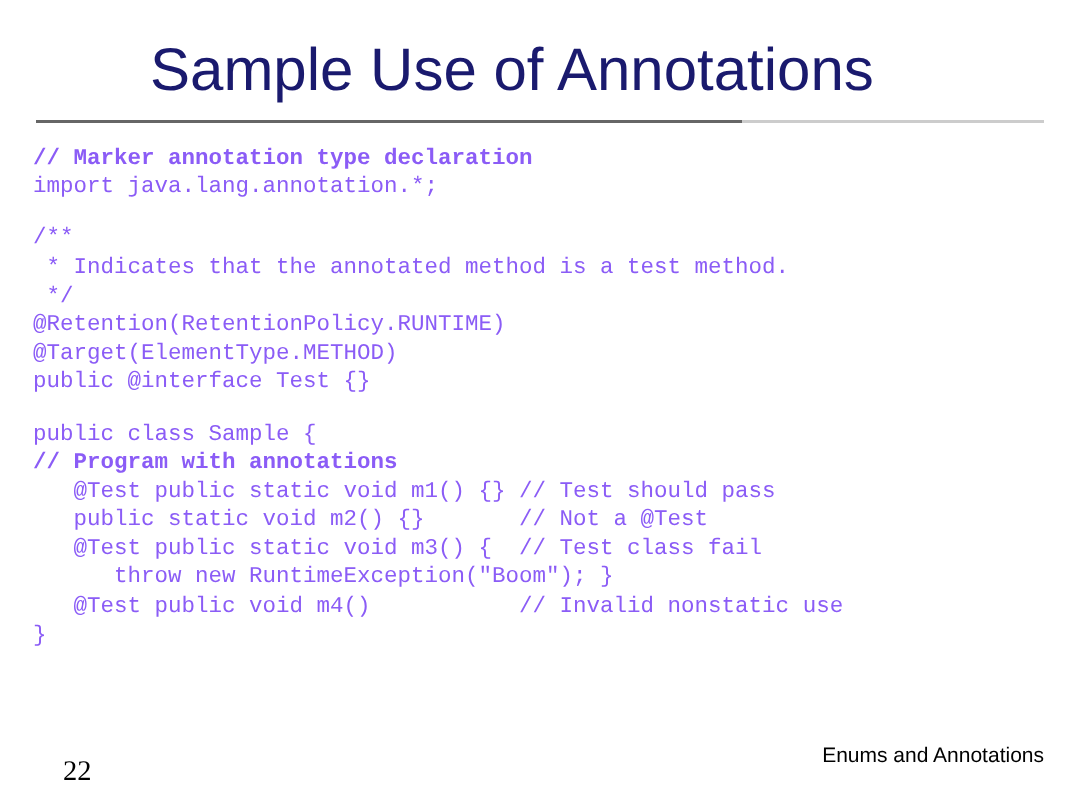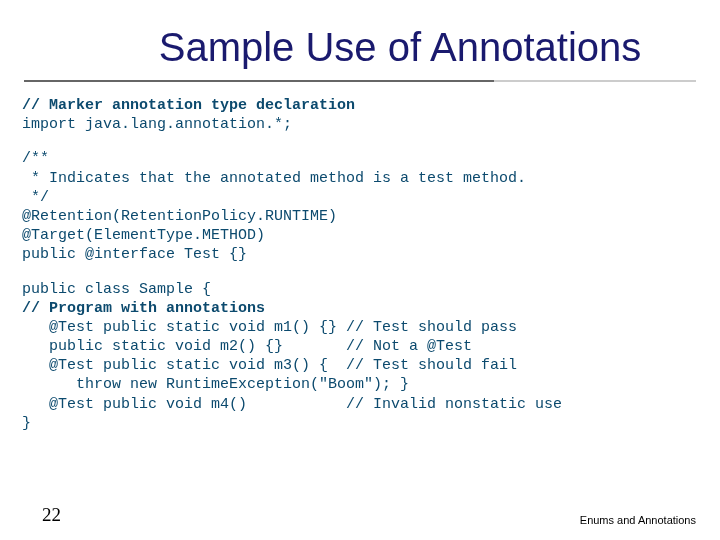--- a/index.html
+++ b/index.html
@@ -10,33 +10,32 @@
       background: white;
       font-family: Verdana, Arial, sans-serif;
       overflow: hidden;
       position: relative;
     }
     .title {
       font-size: 40px;
       color: #1a1a6e;
       padding: 25px 20px 10px 100px;
       font-family: Verdana, Arial, sans-serif;
-      text-align: center;
     }
     .title-underline {
       height: 2px;
       background: linear-gradient(to right, #666 0%, #666 70%, #ccc 70%, #ccc 100%);
       margin: 0 24px 14px 24px;
     }
     .code-container {
       padding: 0 22px;
       font-family: "Courier New", Courier, monospace;
       font-size: 15px;
       line-height: 1.28;
-      color: #0c4a6e;
+      color: #8b5cf6;
     }
     .bold {
       font-weight: bold;
     }
     .footer {
       position: absolute;
       bottom: 14px;
       left: 0;
       right: 0;
       padding: 0 22px;
@@ -44,22 +43,22 @@
     .page-number {
       position: absolute;
       left: 42px;
       bottom: 0px;
       font-size: 19px;
       font-family: Liberation Serif, serif;
     }
     .footer-right {
       position: absolute;
       right: 24px;
-      bottom: 0;
-      font-size: 11px;
+      bottom: 15px;
+      font-size: 14px;
       font-family: Verdana, Arial, sans-serif;
     }
     .code-line {
       white-space: pre;
     }
     .section-gap {
       height: 15px;
     }
   </style>
 </head>
@@ -76,21 +75,21 @@
   <div class="code-line"> * Indicates that the annotated method is a test method.</div>
   <div class="code-line"> */</div>
   <div class="code-line">@Retention(RetentionPolicy.RUNTIME)</div>
   <div class="code-line">@Target(ElementType.METHOD)</div>
   <div class="code-line">public @interface Test {}</div>
   <div class="section-gap"></div>
   <div class="code-line">public class Sample {</div>
   <div class="code-line bold">// Program with annotations</div>
   <div class="code-line">   @Test public static void m1() {} // Test should pass</div>
   <div class="code-line">   public static void m2() {}       // Not a @Test</div>
-  <div class="code-line">   @Test public static void m3() {  // Test should fail</div>
+  <div class="code-line">   @Test public static void m3() {  // Test class fail</div>
   <div class="code-line">      throw new RuntimeException("Boom"); }</div>
   <div class="code-line">   @Test public void m4()           // Invalid nonstatic use</div>
   <div class="code-line">}</div>
 </div>
 
 <div class="footer">
   <span class="page-number">22</span>
   <span class="footer-right">Enums and Annotations</span>
 </div>
 

